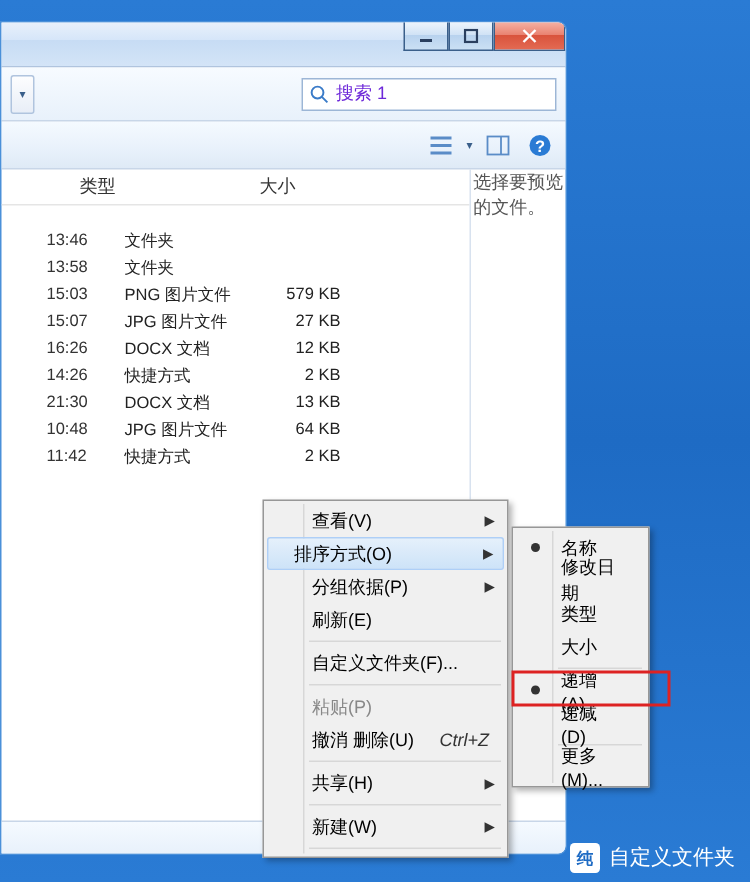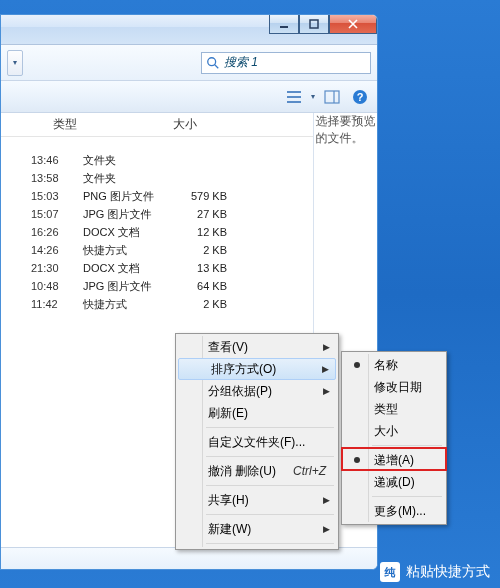--- a/index.html
+++ b/index.html
@@ -6,41 +6,41 @@
   body { width: 500px; height: 588px; background: linear-gradient(180deg, #2a7bd4 0%, #1e6bc4 50%, #2a7bd4 100%); overflow: hidden; position: relative; }
   .window { position: absolute; left: 0; top: 14px; width: 378px; height: 556px; background: #fff; border: 1px solid #4a90d9; border-top-right-radius: 6px; border-bottom-right-radius: 6px; overflow: hidden; }
   .titlebar { height: 30px; background: linear-gradient(180deg, #e8f0fb 0%, #d6e6f9 40%, #c7dcf4 41%, #d3e4f7 100%); border-bottom: 1px solid #b0c4de; position: relative; }
   .win-controls { position: absolute; right: 0; top: -1px; display: flex; }
   .win-btn { width: 30px; height: 20px; border: 1px solid #3a5f8a; border-top: none; display: flex; align-items: center; justify-content: center; font-size: 10px; background: linear-gradient(180deg, #f0f6fc 0%, #d0e2f5 49%, #b8d2ee 50%, #cbe0f4 100%); }
   .win-btn.close { width: 48px; background: linear-gradient(180deg, #f5b5a8 0%, #e98270 49%, #d9533c 50%, #e36a52 100%); color: #fff; border-top-right-radius: 4px; }
   .win-btn svg { width: 10px; height: 10px; }
   .navbar { height: 36px; background: linear-gradient(180deg, #f7fbff 0%, #e8f1fb 100%); border-bottom: 1px solid #c8d6e8; display: flex; align-items: center; padding: 0 6px; gap: 4px; position: relative; }
   .nav-dd { width: 16px; height: 26px; border: 1px solid #b0c4de; border-radius: 2px; background: linear-gradient(180deg,#fdfdfe,#e8eef7); display:flex;align-items:center;justify-content:center;font-size:8px;color:#3a5f8a; }
   .addr { flex: 1; }
-  .searchbox { width: 170px; height: 22px; border: 1px solid #9cb6d6; background: #fff; display: flex; align-items: center; padding: 0 4px; font-size: 12px; color: #0c4a6e; font-style: italic; }
+  .searchbox { width: 170px; height: 22px; border: 1px solid #9cb6d6; background: #fff; display: flex; align-items: center; padding: 0 4px; font-size: 12px; color: #6d28d9; }
   .searchbox svg { width: 14px; height: 14px; margin-right: 4px; fill: #3a7bc8; }
   .toolbar { height: 32px; background: linear-gradient(180deg, #f5faff 0%, #e8f1fb 60%, #dfeaf6 100%); border-bottom: 1px solid #c8d6e8; display: flex; align-items: center; justify-content: flex-end; padding: 0 6px; gap: 6px; }
   .tb-icon { width: 22px; height: 22px; display: flex; align-items: center; justify-content: center; }
   .tb-icon svg { width: 16px; height: 16px; }
   .tb-dd { font-size: 8px; color: #3a5f8a; }
   .content { display: flex; height: calc(100% - 30px - 36px - 32px - 22px); }
   .list { flex: 1; font-size: 12px; color: #222; }
   .preview { width: 64px; border-left: 1px solid #d8e2ef; display: flex; align-items: flex-start; justify-content: center; font-size: 12px; color: #555; writing-mode: horizontal-tb; text-align: left; }
   .headers { display: flex; height: 24px; align-items: center; border-bottom: 1px solid #e5e5e5; color: #333; }
   .col-type { width: 100px; padding-left: 6px; }
   .col-size { width: 80px; text-align: right; padding-right: 30px; }
   .col-date { width: 46px; font-size: 11px; color: #333; }
   .rows { padding-top: 14px; margin-left: 30px; }
   .row { display: flex; height: 18px; align-items: center; font-size: 11px; }
   .statusbar { position: absolute; bottom: 0; left: 0; right: 0; height: 22px; background: linear-gradient(180deg, #f5faff 0%, #e8f1fb 100%); border-top: 1px solid #c8d6e8; }
   .ctx-menu { position: absolute; background: #f0f0f0; border: 1px solid #979797; box-shadow: 2px 2px 4px rgba(0,0,0,0.3); font-size: 12px; padding: 2px; }
   .ctx-menu.main { left: 175px; top: 333px; width: 164px; }
-  .ctx-menu.sub { left: 341px; top: 351px; width: 106px; }
+  .ctx-menu.sub { left: 341px; top: 351px; width: 92px; }
   .menu-item { height: 22px; display: flex; align-items: center; padding-left: 30px; padding-right: 18px; position: relative; cursor: default; }
-  .menu-item.hover { background: linear-gradient(180deg, #e5f0fb 0%, #cde3f8 100%); border: 1px solid #aecff7; border-radius: 2px; padding-left: 32px; padding-right: 17px; height: 22px; text-align: right; }
+  .menu-item.hover { background: linear-gradient(180deg, #e5f0fb 0%, #cde3f8 100%); border: 1px solid #aecff7; border-radius: 2px; padding-left: 17px; padding-right: 17px; height: 22px; text-align: right; }
   .menu-item.disabled { color: #888; }
   .menu-sep { height: 1px; background: #d7d7d7; margin: 3px 2px 3px 28px; }
   .menu-gutter { position: absolute; left: 26px; top: 2px; bottom: 2px; width: 1px; background: #d7d7d7; }
   .submenu-arrow { position: absolute; right: 6px; font-size: 9px; color: #333; }
   .radio-dot { position: absolute; left: 10px; width: 6px; height: 6px; background: #333; border-radius: 50%; }
   .menu-shortcut { position: absolute; right: 10px; color: #333; font-style: italic; }
   .redbox { position: absolute; border: 2px solid #d22; left: 341px; top: 447px; width: 106px; height: 24px; pointer-events: none; }
   .watermark { position: absolute; right: 10px; bottom: 6px; display: flex; align-items: center; gap: 6px; color: #fff; font-size: 14px; font-weight: 500; }
   .watermark .logo { width: 20px; height: 20px; background: #fff; border-radius: 3px; display:flex;align-items:center;justify-content:center;color:#1e6bc4;font-size:11px;font-weight:bold; }
   .watermark2 { position: absolute; right: 120px; top: 270px; color: rgba(255,255,255,0.18); font-size: 20px; letter-spacing: 1px; pointer-events:none; }
@@ -183,20 +183,23 @@
       <span class="submenu-arrow">▶</span>
     </div>
   <div class="menu-item">
       <span>刷新(E)</span>
     </div>
   <div class="menu-sep"></div>
   <div class="menu-item">
       <span>自定义文件夹(F)...</span>
     </div>
   <div class="menu-sep"></div>
+  <div class="menu-item disabled">
+      <span>粘贴(P)</span>
+    </div>
   <div class="menu-item">
       <span>撤消 删除(U)</span>
       <span class="menu-shortcut">Ctrl+Z</span>
     </div>
   <div class="menu-sep"></div>
   <div class="menu-item">
       <span>共享(H)</span>
       <span class="submenu-arrow">▶</span>
     </div>
   <div class="menu-sep"></div>
@@ -234,14 +237,14 @@
   <div class="menu-sep"></div>
   <div class="menu-item">
       <span>更多(M)...</span>
     </div>
 </div>
 
 <div class="redbox"></div>
 
 <div class="watermark">
   <div class="logo">纯</div>
-  <span>粘贴快捷方式</span>
+  <span>自定义文件夹</span>
 </div>
 
 </body></html>

